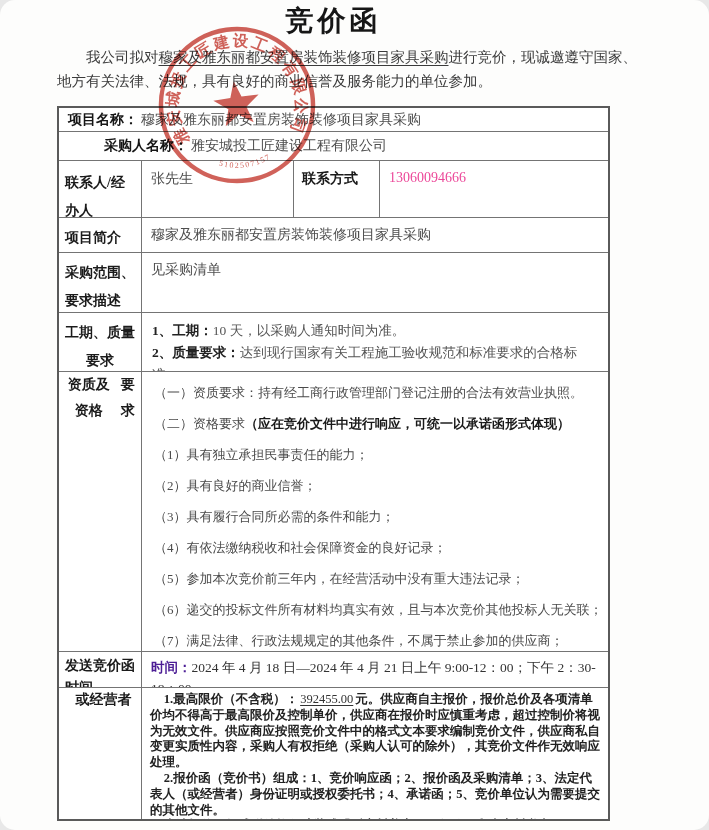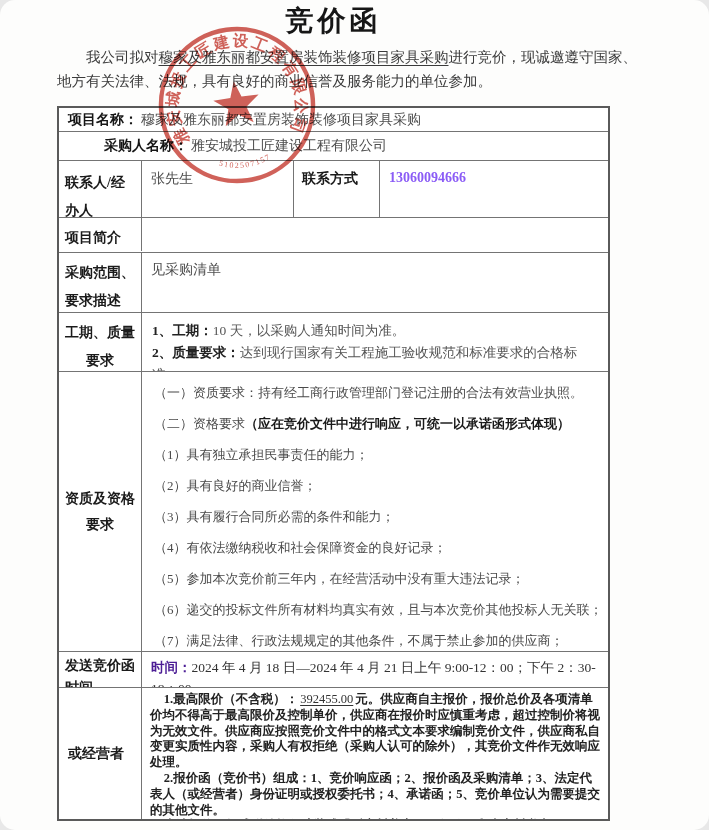--- a/index.html
+++ b/index.html
@@ -15,37 +15,37 @@
   .tbl { margin-top:13px; width:553px; border:2px solid #5a5a5a; background:#fff; }
   .row { display:flex; border-bottom:1px solid #747474; overflow:hidden; }
   .row:last-child { border-bottom:none; }
 
   .cl { width:83px; flex:none; border-right:1px solid #747474; font-weight:bold; font-size:14px;
         color:#1b1b1b; padding:6px 2px 0 6px; line-height:27px; }
   .cl .ln { display:block; }
   .cv { flex:1; padding:6px 8px 0 9px; font-size:14px; color:#4e4e4e; }
 
   .r1 { height:24px; } .r2 { height:29px;padding-left:36px; } .r3 { height:57px; }
-  .r4 { height:35px;flex-direction:column; } .r5 { height:60px; } .r6 { height:59px; }
+  .r4 { height:35px; } .r5 { height:60px; } .r6 { height:59px; }
   .r7 { height:280px; } .r8 { height:36px; } .r9 { height:131px; }
 
   .full { flex:1; padding:3px 8px 0 9px; font-size:14px; color:#4e4e4e; }
   .full b { color:#161616; margin-right:3px; }
   .r2 .full { padding-top:5px; }
 
   .r3 .c2 { width:152px; flex:none; border-right:1px solid #747474; padding-top:9px; }
   .r3 .c3 { width:86px;  flex:none; border-right:1px solid #747474; padding:9px 2px 0 8px; font-weight:bold; font-size:14px; color:#1b1b1b; }
-  .r3 .c4 { padding-top:9px; color:#8b5cf6;font-weight:bold; }
+  .r3 .c4 { padding-top:9px; color:#ec4899; }
   .r3 .cl { padding-top:8px; line-height:28px; }
 
   .r4 .cv { padding-top:8px; }
   .r5 .cl { line-height:28px; } .r5 .cv { padding-top:8px; }
 
   .center { text-align:center; padding-left:2px; }
-  .vcenter { display:flex; flex-direction:column; justify-content:center; padding-top:0; }
+  .vcenter { display:flex; flex-direction:row; justify-content:center; padding-top:0; }
   .r6 .cl { line-height:28px; }
   .r6 .cv { padding:7px 4px 0 10px; font-size:13.5px; line-height:22px; color:#555; }
   .r6 .cv b { color:#222; }
 
   .r7 .cl { line-height:26px; }
   .r7 .cv { padding:11px 6px 0 12px; font-size:13px; color:#4a4a4a; }
   .qitem { line-height:19px; margin-bottom:12px; white-space:nowrap; }
   .qitem .b { font-weight:bold; color:#1a1a1a; }
 
   .r8 .cl { padding-top:3px; line-height:22px; }

